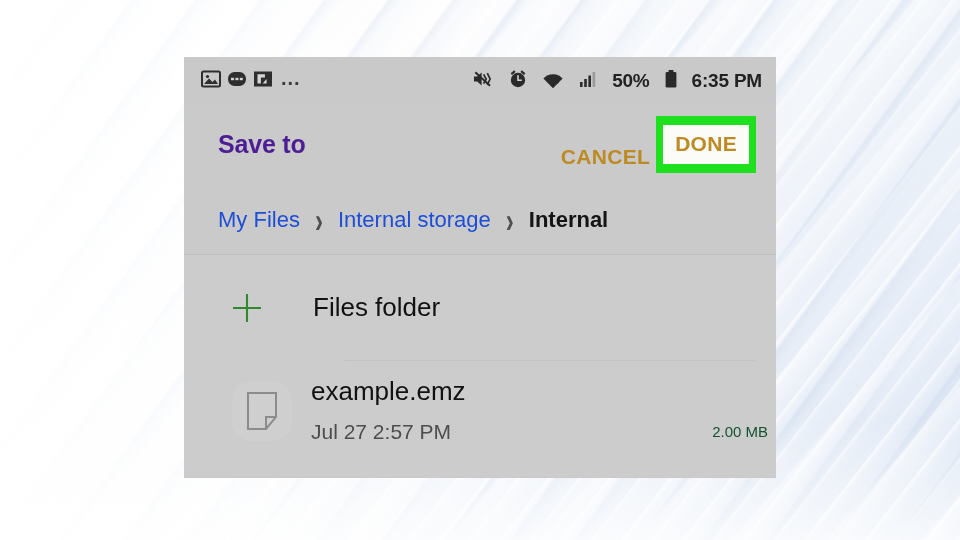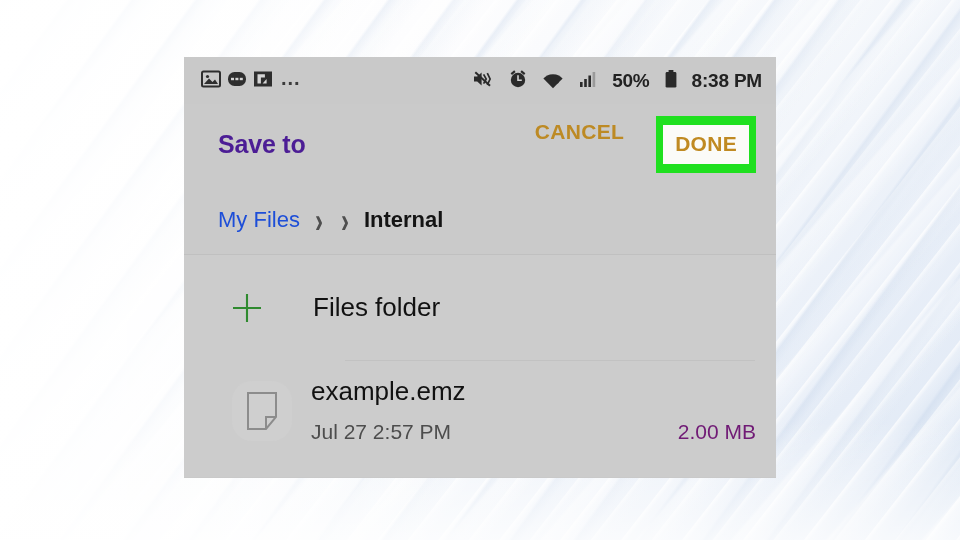--- a/index.html
+++ b/index.html
@@ -123,22 +123,22 @@
   }
   #app-title {
     font-size: 25px;
     font-weight: 700;
     color: #4c1d95;
     letter-spacing: -0.2px;
   }
   .title-actions {
     margin-left: auto;
     display: flex;
-    align-items: flex-start;
-    gap: 30px;
+    align-items: flex-end;
+    gap: 4px;
   }
   #cancel-button {
     font-size: 21px;
     font-weight: 700;
     letter-spacing: 0.3px;
     color: #bd8a24;
     background: none;
     border: none;
     padding: 4px 2px;
     cursor: pointer;
@@ -257,24 +257,24 @@
   }
   #file-name {
     font-size: 26px;
     color: #111;
     line-height: 1.05;
   }
   .file-sub {
     display: flex;
     align-items: center;
     justify-content: space-between;
-    padding-right: 20px;
+    padding-right: 8px;
   }
   #file-date { font-size: 21px; color: #4d4d4d; }
-  #file-size { font-size: 21px; color: #701a75; }
+  #file-size { font-size: 15px; color: #14532d; }
 </style>
 </head>
 <body>
 
 <div id="backdrop">
   <div class="streaks a"></div>
   <div class="streaks b"></div>
   <div class="streaks c"></div>
   <div class="wash-left"></div>
   <div class="wash-bottom"></div>
@@ -340,37 +340,38 @@
             <rect x="14.6" y="3" width="2.6" height="15" fill="#9a9a9a"></rect>
           </svg>
         </span>
         <span class="sb-text">50%</span>
         <span class="sb-ico">
           <svg width="14" height="20" viewBox="0 0 14 20">
             <rect x="4.6" y="1" width="4.8" height="2.2" fill="#2a2a2a"></rect>
             <rect x="1.6" y="3" width="10.8" height="15.6" rx="1.4" fill="#2a2a2a"></rect>
           </svg>
         </span>
-        <span class="sb-text">8:38 PM</span>
+        <span class="sb-text">6:35 PM</span>
       </div>
     </div>
 
     <div id="title-bar">
       <div id="app-title">Save to</div>
       <div class="title-actions">
         <button id="cancel-button">CANCEL</button>
         <span id="done-highlight">
           <button id="done-button">DONE</button>
         </span>
       </div>
     </div>
 
     <div id="breadcrumb">
       <span class="crumb">My Files</span>
       <span class="crumb-sep">›</span>
+      <span class="crumb">Internal storage</span>
       <span class="crumb-sep">›</span>
       <span class="crumb current">Internal</span>
     </div>
 
     <div id="file-list">
 
       <div class="row" id="create-folder-row">
         <span class="plus-slot">
           <svg width="34" height="34" viewBox="0 0 34 34">
             <path d="M17 3 V31 M3 17 H31" stroke="#2f8a2f" stroke-width="2.1"></path>

